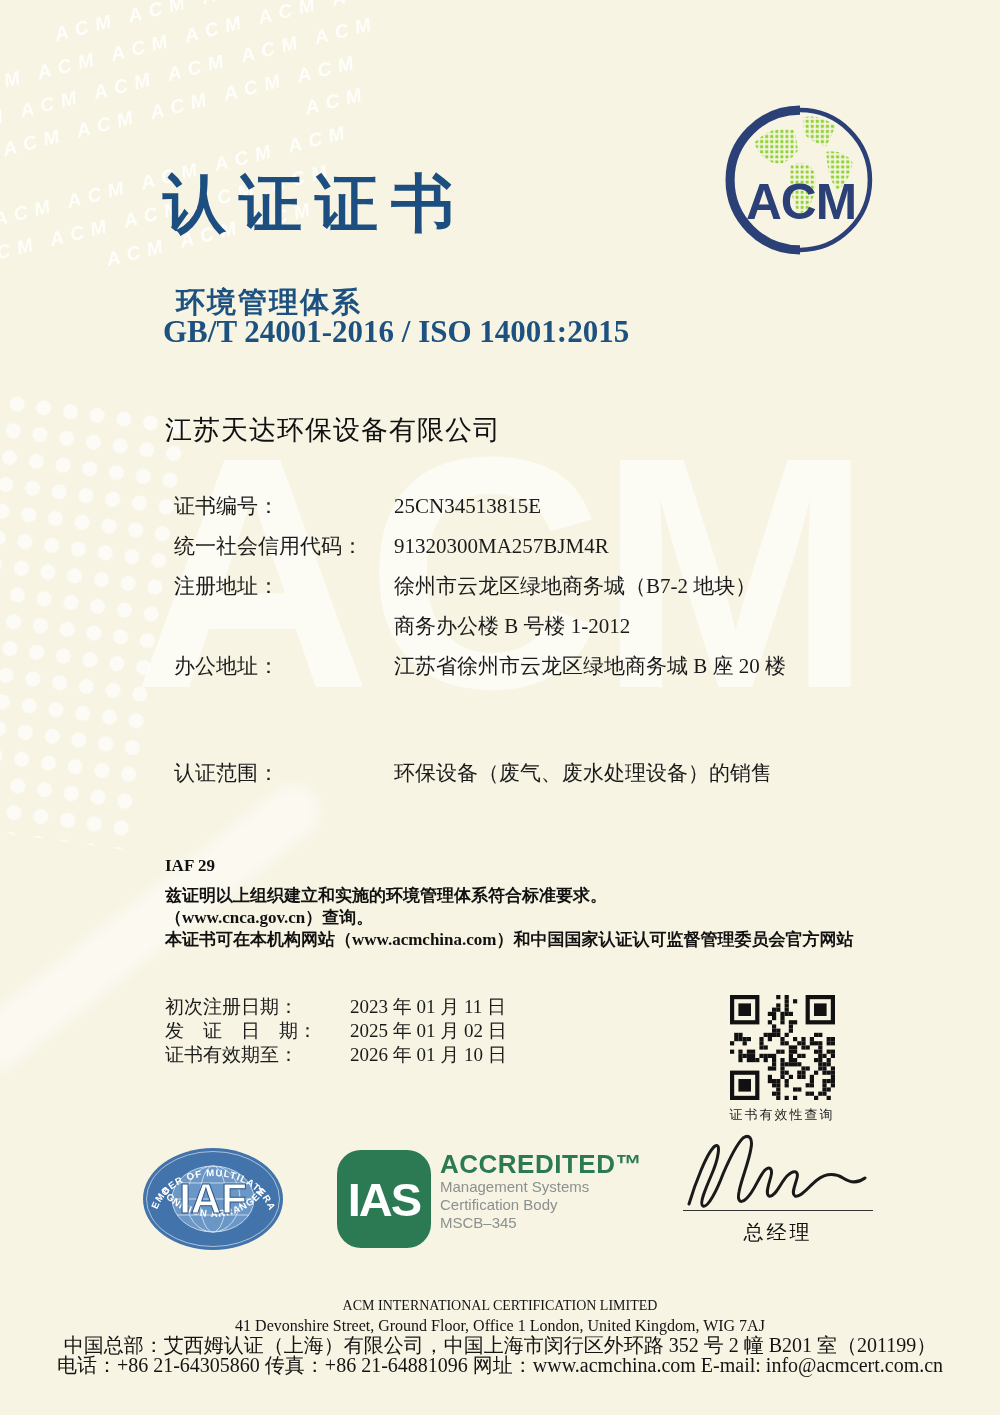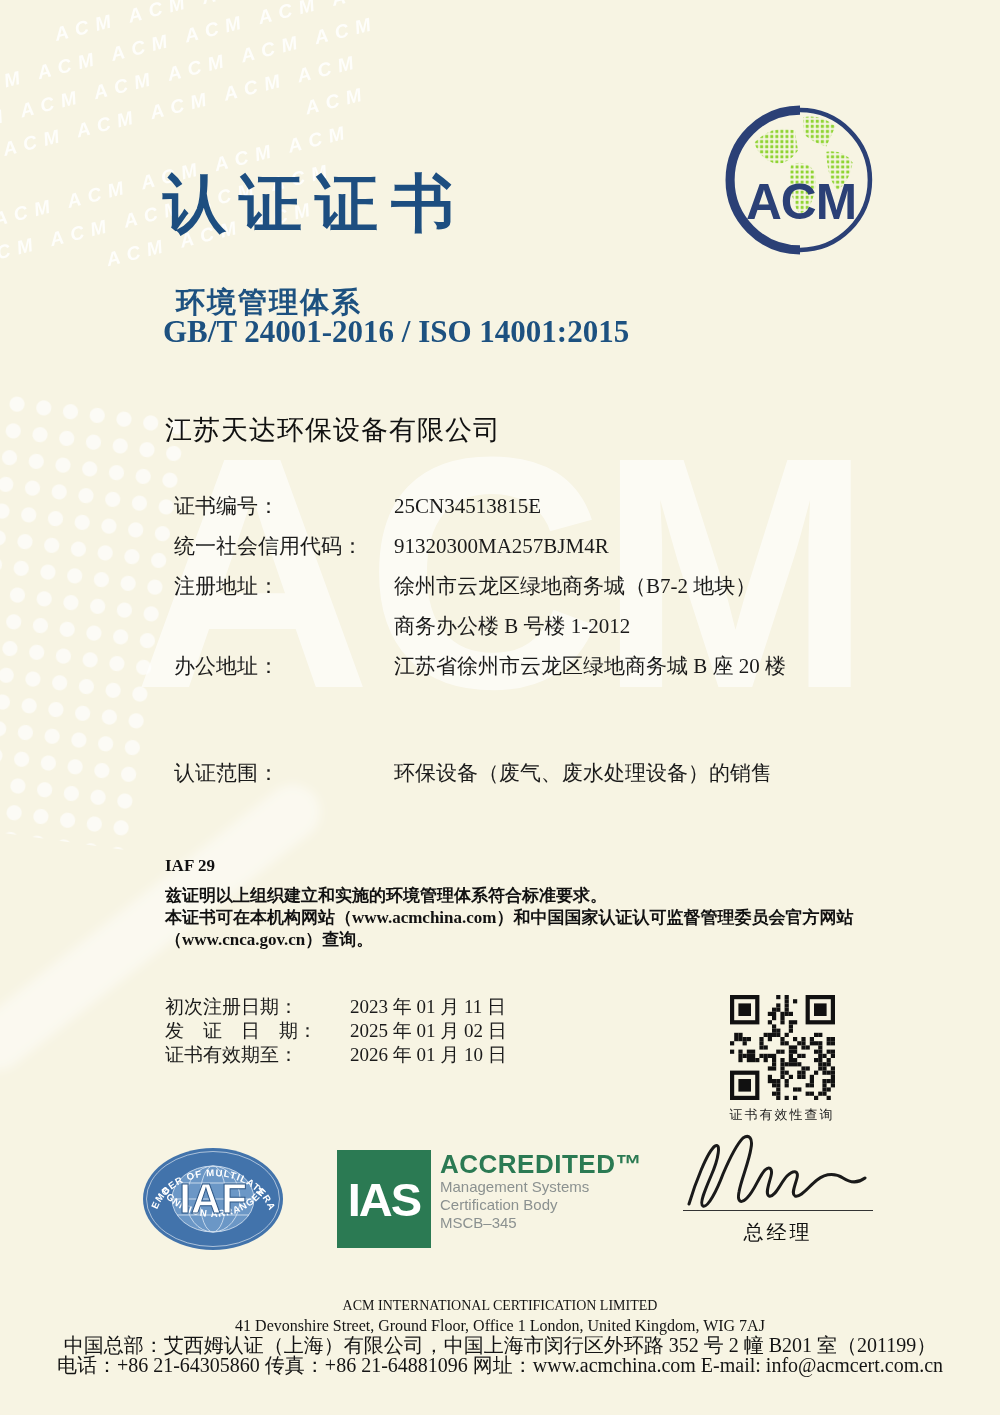--- a/index.html
+++ b/index.html
@@ -86,21 +86,21 @@
   
   .qr-wrap{position:absolute;left:727px;top:995px;width:110px;text-align:center;}
   .qr-box{width:105px;height:105px;margin:0 auto;}
   .qr-caption{font-size:13px;margin-top:6px;letter-spacing:2px;color:#222;}
   
   .iaf-badge{position:absolute;left:141px;top:1146px;width:144px;height:106px;}
   .ias{position:absolute;left:337px;top:1150px;display:flex;align-items:flex-start;}
   .ias-square{
     width:94px;height:98px;background:#2b7a53;color:#fff;
     font-family:"Liberation Sans",sans-serif;font-weight:800;font-size:47px;
-    display:flex;align-items:center;justify-content:center;letter-spacing:-2px;
+    display:flex;align-items:center;justify-content:center;letter-spacing:-2px;border-radius:24px;
   }
   .ias-text{margin-left:9px;font-family:"Liberation Sans","DejaVu Sans",sans-serif;}
   .ias-accredited{
     color:#2b7a53;font-weight:bold;font-size:26px;letter-spacing:.5px;line-height:28px;
     font-stretch:condensed;
   }
   .ias-sub{color:#8b9190;font-size:15px;line-height:18px;}
   
   .signature{position:absolute;left:683px;top:1132px;width:190px;text-align:center;}
   .sig-svg{width:190px;height:80px;display:block;}
@@ -173,22 +173,22 @@
     </div>
     <div class="frow scope-row">
       <span class="flabel">认证范围：</span>
       <span class="fvalue">环保设备（废气、废水处理设备）的销售</span>
     </div>
   </div>
 
   <div class="iaf-note">
     <div class="code">IAF 29</div>
     <div>兹证明以上组织建立和实施的环境管理体系符合标准要求。</div>
+    <div>（www.cnca.gov.cn）查询。</div>
     <div>本证书可在本机构网站（www.acmchina.com）和中国国家认证认可监督管理委员会官方网站</div>
-    <div>（www.cnca.gov.cn）查询。</div>
   </div>
 
   <div class="dates">
     <div class="drow">
       <span class="dlabel">初次注册日期：</span>
       <span>2023 年 01 月 11 日</span>
     </div>
     <div class="drow">
       <span class="dlabel">发　证　日　期：</span>
       <span>2025 年 01 月 02 日</span>

